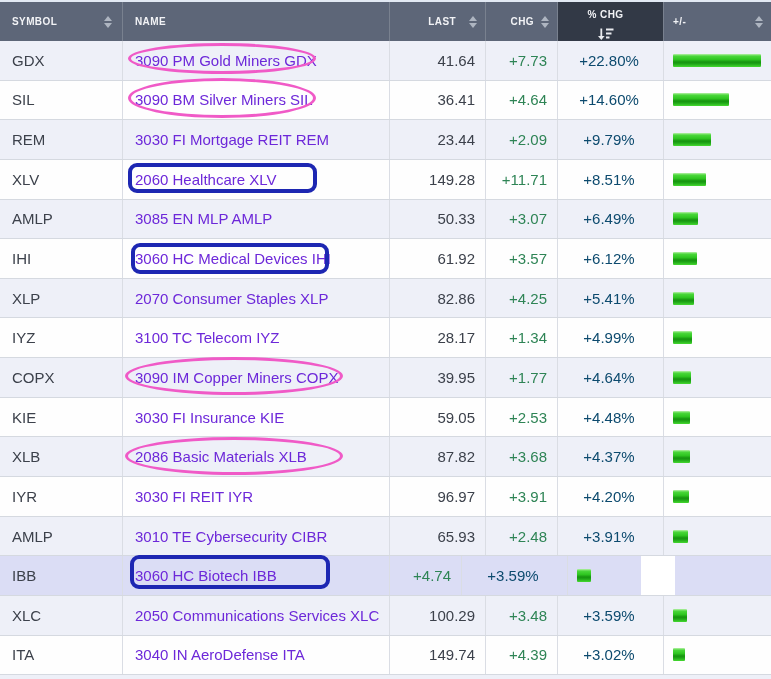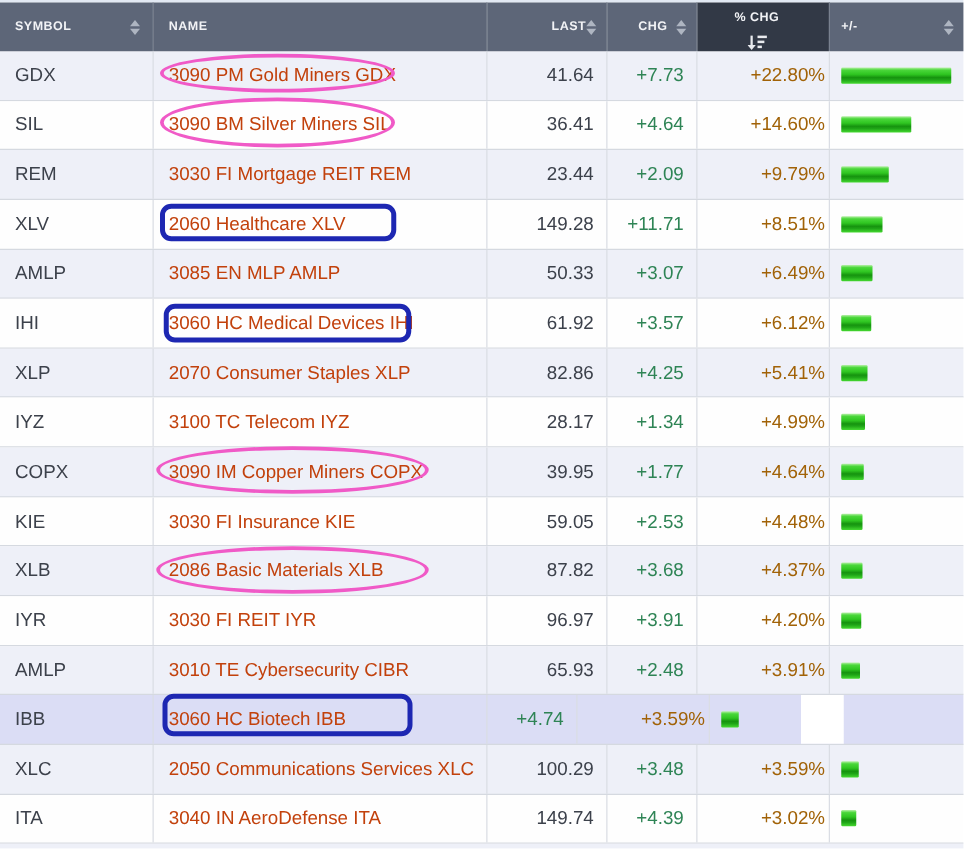--- a/index.html
+++ b/index.html
@@ -8,45 +8,45 @@
   .table-wrap { width:771px; height:679px; overflow:hidden; position:relative; background:#fff; }
 
   
   .thead { display:flex; height:41px; border-top:2px solid #e2e9f3; }
   .th { background:#5d6678; color:#f2f3f6; font-size:10px; font-weight:bold;
         letter-spacing:.4px; display:flex; align-items:center; border-right:1px solid #79818f; }
   .th:last-child { border-right:none; }
   .th.active { background:#323946; }
   .th-symbol { width:123px; justify-content:space-between; padding:0 10px 0 12px; }
   .th-name   { width:267px; padding-left:12px; }
-  .th-last   { width:96px;  justify-content:flex-end; gap:0; padding-right:8px; }
+  .th-last   { width:96px;  justify-content:flex-end; gap:13px; padding-right:8px; }
   .th-chg    { width:72px;  justify-content:flex-end; gap:7px; padding-right:8px;text-align:center; }
   .th-pct    { width:106px; justify-content:flex-end; gap:7px; padding-right:10px;flex-direction:column; }
   .th-bar    { width:107px; justify-content:space-between; padding:0 8px 0 9px; }
 
   .sort-both { display:inline-flex; flex-direction:column; align-items:center; gap:2px; }
   .sort-both .tri-up   { width:0; height:0; border-left:4px solid transparent;
                          border-right:4px solid transparent; border-bottom:5px solid #aeb5c1; }
   .sort-both .tri-down { width:0; height:0; border-left:4px solid transparent;
                          border-right:4px solid transparent; border-top:5px solid #aeb5c1; }
   .sort-desc-icon { display:inline-flex; }
 
   
   .tbody { width:771px; }
   .tr { display:flex; height:39.65px; border-bottom:1px solid #d5d9e0; background:#fefefe; }
   .tr.even { background:#eef0f8; }
   .tr.highlighted { background:#dbddf5; }
   .tr.highlighted .td-bar { background:linear-gradient(90deg,#dbddf5 0,#dbddf5 73px,#ffffff 73px); }
   .td { display:flex; align-items:center; border-right:1px solid #dadde4; height:100%; }
   .td:last-child { border-right:none; }
   .td-symbol { width:123px; padding-left:12px; color:#3c414b; font-size:15px; }
-  .td-name   { width:267px; padding-left:12px; color:#c2410c; font-size:15px; position:relative; }
+  .td-name   { width:267px; padding-left:12px; color:#6d28d9; font-size:15px; position:relative; }
   .td-last   { width:96px;  justify-content:flex-end; padding-right:10px; color:#3c414b; font-size:15px; }
   .td-chg    { width:72px;  justify-content:flex-end; padding-right:10px; color:#2e8455; font-size:15px; }
-  .td-pct    { width:106px; justify-content:flex-end; padding-right:3px; color:#a16207; font-size:15px; }
+  .td-pct    { width:106px; justify-content:center; padding-right:3px; color:#0c4a6e; font-size:15px; }
   .td-bar    { width:107px; padding-left:9px; }
 
   .bar { height:13px; border-radius:1px;
          background:linear-gradient(180deg,#b7f0a8 0%,#4ad73a 16%,#2fc621 42%,#16930f 62%,#1fa517 76%,#45d930 100%); }
 
   
   .annotation { position:absolute; pointer-events:none; z-index:5; }
   .ann-ellipse { border:3px solid #f05ac7; border-radius:50%; }
   .ann-rect    { border:4px solid #1d27b2; border-radius:9px; }
 

